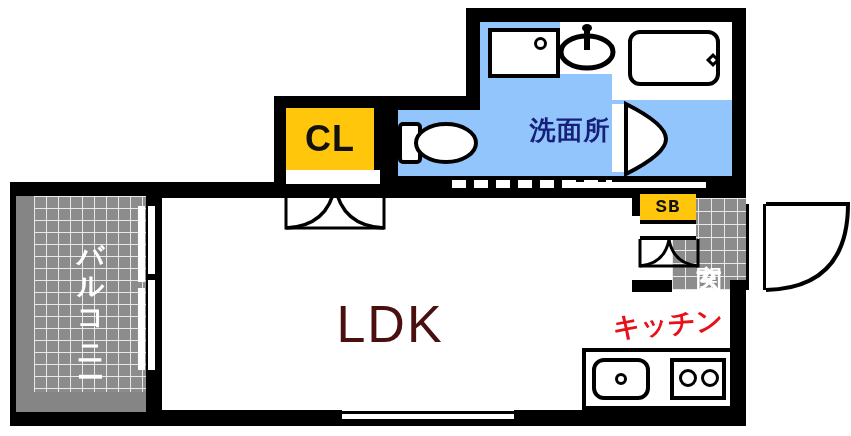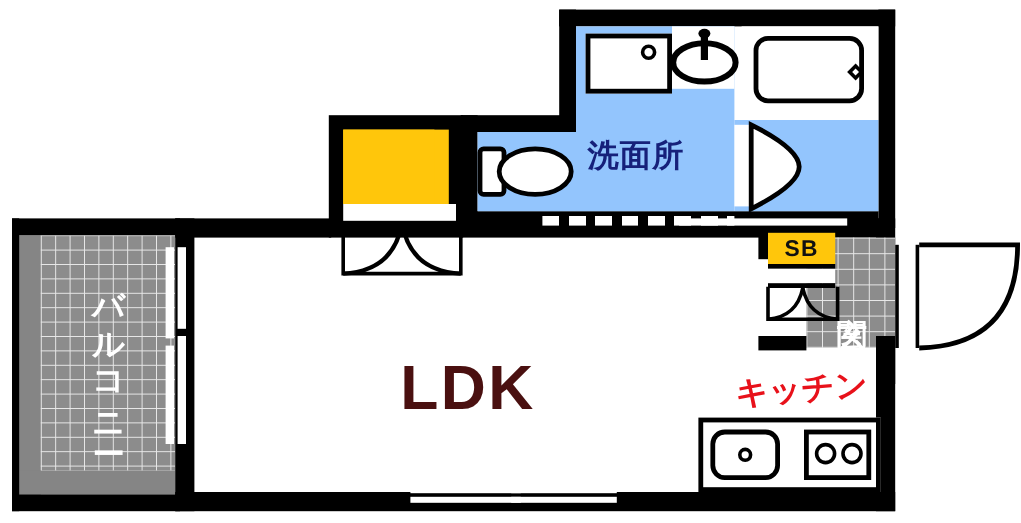--- a/index.html
+++ b/index.html
@@ -31,21 +31,21 @@
     background-size:12px 12px;
   }
   .railing{background:#858585;}
   
   .lbl{
     display:flex;align-items:center;justify-content:center;
     white-space:nowrap;line-height:1;
     pointer-events:none;
   }
   .lbl-ldk{
-    font-size:52px;font-weight:bold;color:#4a1010;letter-spacing:2px;
+    font-size:52px;font-weight:normal;color:#4a1010;letter-spacing:2px;
   }
   .lbl-cl{
     font-size:36px;font-weight:bold;color:#111111;letter-spacing:1px;
   }
   .lbl-sb{
     font-size:19px;font-weight:bold;color:#111111;letter-spacing:1px;
   }
   .lbl-blue{
     font-size:26px;font-weight:bold;color:#16207a;letter-spacing:1px;
   }
@@ -88,20 +88,21 @@
 
   <div class="abs wall" style="left:384px;top:182px;width:352px;height:16px;"></div>
 
   <div class="abs wall" style="left:730px;top:290px;width:16px;height:136px;"></div>
 
   <div class="abs wall" style="left:730px;top:182px;width:16px;height:22px;"></div>
 
   <div class="abs wall" style="left:274px;top:96px;width:112px;height:102px;"></div>
   <div class="abs closet" style="left:286px;top:108px;width:88px;height:62px;"></div>
   <div class="abs closet" style="left:286px;top:108px;width:76px;height:62px;"></div>
+  <div class="abs lbl lbl-cl" style="left:286px;top:108px;width:88px;height:62px;">CL</div>
 
   <div class="abs floor" style="left:286px;top:170px;width:94px;height:14px;"></div>
 
   <svg class="abs" style="left:284px;top:184px;" width="102" height="46" viewBox="0 0 102 46">
     <path d="M2 1 L2 44 L100 44 L100 1" fill="none" stroke="#000" stroke-width="3"></path>
     <path d="M2 44 Q 44 42 51 2" fill="none" stroke="#000" stroke-width="3.5"></path>
     <path d="M100 44 Q 58 42 51 2" fill="none" stroke="#000" stroke-width="3.5"></path>
   </svg>
 
   <div class="abs wall" style="left:466px;top:8px;width:280px;height:14px;"></div>
@@ -123,21 +124,21 @@
     <ellipse cx="31" cy="32" rx="26" ry="16" fill="#fff" stroke="#000" stroke-width="5"></ellipse>
     <rect x="28" y="6" width="6" height="24" fill="#000"></rect>
     <ellipse cx="31" cy="8" rx="5" ry="4" fill="#000"></ellipse>
   </svg>
 
   <svg class="abs" style="left:398px;top:114px;" width="84" height="58" viewBox="0 0 84 58">
     <rect x="2" y="10" width="20" height="38" rx="3" fill="#fff" stroke="#000" stroke-width="4"></rect>
     <ellipse cx="48" cy="29" rx="30" ry="19" fill="#fff" stroke="#000" stroke-width="4"></ellipse>
   </svg>
 
-  <div class="abs lbl lbl-blue" style="left:468px;top:110px;width:124px;height:40px;font-family:Liberation Serif, serif;">洗面所</div>
+  <div class="abs lbl lbl-blue" style="left:508px;top:110px;width:124px;height:40px;">洗面所</div>
 
   <div class="abs" style="left:452px;top:180px;width:160px;height:8px;
               background-image:repeating-linear-gradient(to right,#fff 0 14px,transparent 14px 22px);"></div>
   <div class="abs floor" style="left:566px;top:182px;width:140px;height:6px;"></div>
 
   <div class="abs floor" style="left:618px;top:22px;width:114px;height:78px;"></div>
   <div class="abs water" style="left:612px;top:100px;width:120px;height:76px;"></div>
   <div class="abs frame-r" style="left:628px;top:30px;width:92px;height:56px;"></div>
   <div class="abs" style="left:708px;top:55px;width:10px;height:10px;background:#000;transform:rotate(45deg);"></div>
   <div class="abs" style="left:711px;top:58px;width:4px;height:4px;background:#fff;transform:rotate(45deg);"></div>
@@ -146,21 +147,21 @@
   <svg class="abs" style="left:624px;top:102px;" width="44" height="74" viewBox="0 0 44 74">
     <path d="M2 2 Q 42 22 42 37 Q 42 52 2 72 Z" fill="#fff" stroke="#000" stroke-width="4"></path>
   </svg>
 
   <div class="abs tile" style="left:672px;top:198px;width:74px;height:92px;"></div>
   <div class="abs lbl lbl-vert-g" style="left:672px;top:212px;width:74px;height:70px;">玄関</div>
   <div class="abs wall" style="left:632px;top:190px;width:10px;height:26px;"></div>
   <div class="abs wall" style="left:632px;top:280px;width:40px;height:12px;"></div>
 
   <div class="abs closet" style="left:640px;top:194px;width:56px;height:26px;"></div>
-  <div class="abs lbl lbl-sb" style="left:640px;top:194px;width:56px;height:26px;">SB</div>
+  <div class="abs lbl lbl-sb" style="left:640px;top:194px;width:56px;height:26px;font-family:Liberation Mono, monospace;">SB</div>
   <div class="abs wall" style="left:640px;top:220px;width:56px;height:4px;"></div>
   <div class="abs floor" style="left:640px;top:224px;width:56px;height:12px;"></div>
   <div class="abs wall" style="left:640px;top:236px;width:56px;height:4px;"></div>
   <svg class="abs" style="left:638px;top:238px;" width="62" height="30" viewBox="0 0 62 30">
     <path d="M2 1 L2 28 L60 28 L60 1" fill="none" stroke="#000" stroke-width="3"></path>
     <path d="M2 28 Q 26 26 31 2" fill="none" stroke="#000" stroke-width="3"></path>
     <path d="M60 28 Q 36 26 31 2" fill="none" stroke="#000" stroke-width="3"></path>
   </svg>
 
   <div class="abs floor" style="left:746px;top:204px;width:20px;height:86px;border-left:3px solid #000;border-right:3px solid #000;"></div>

